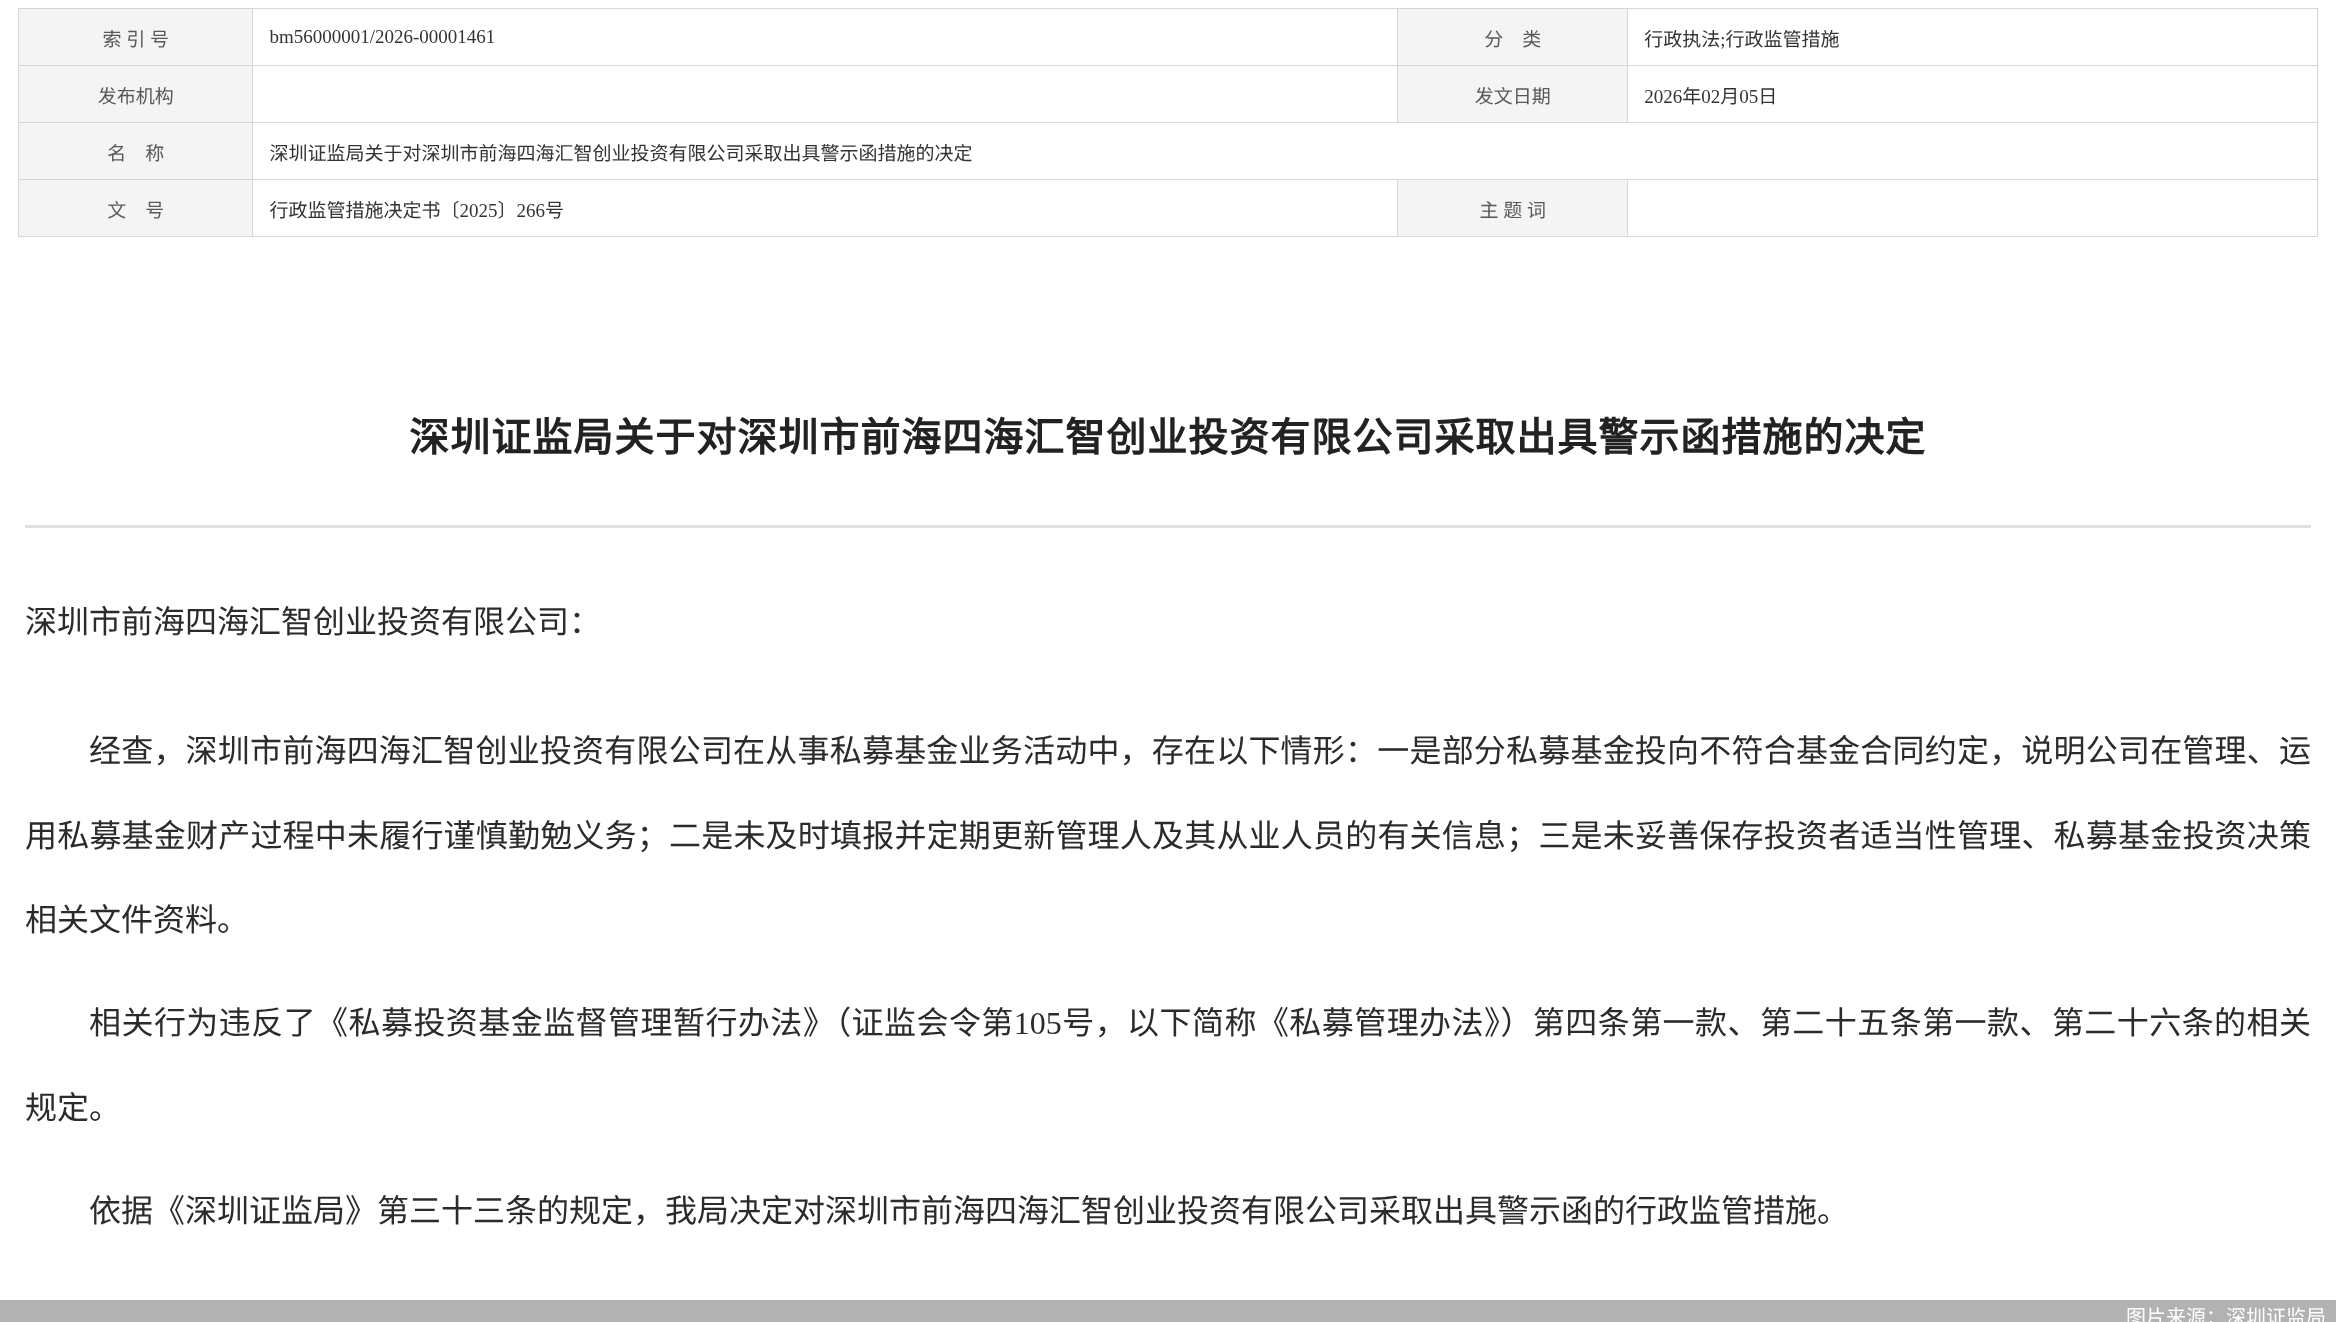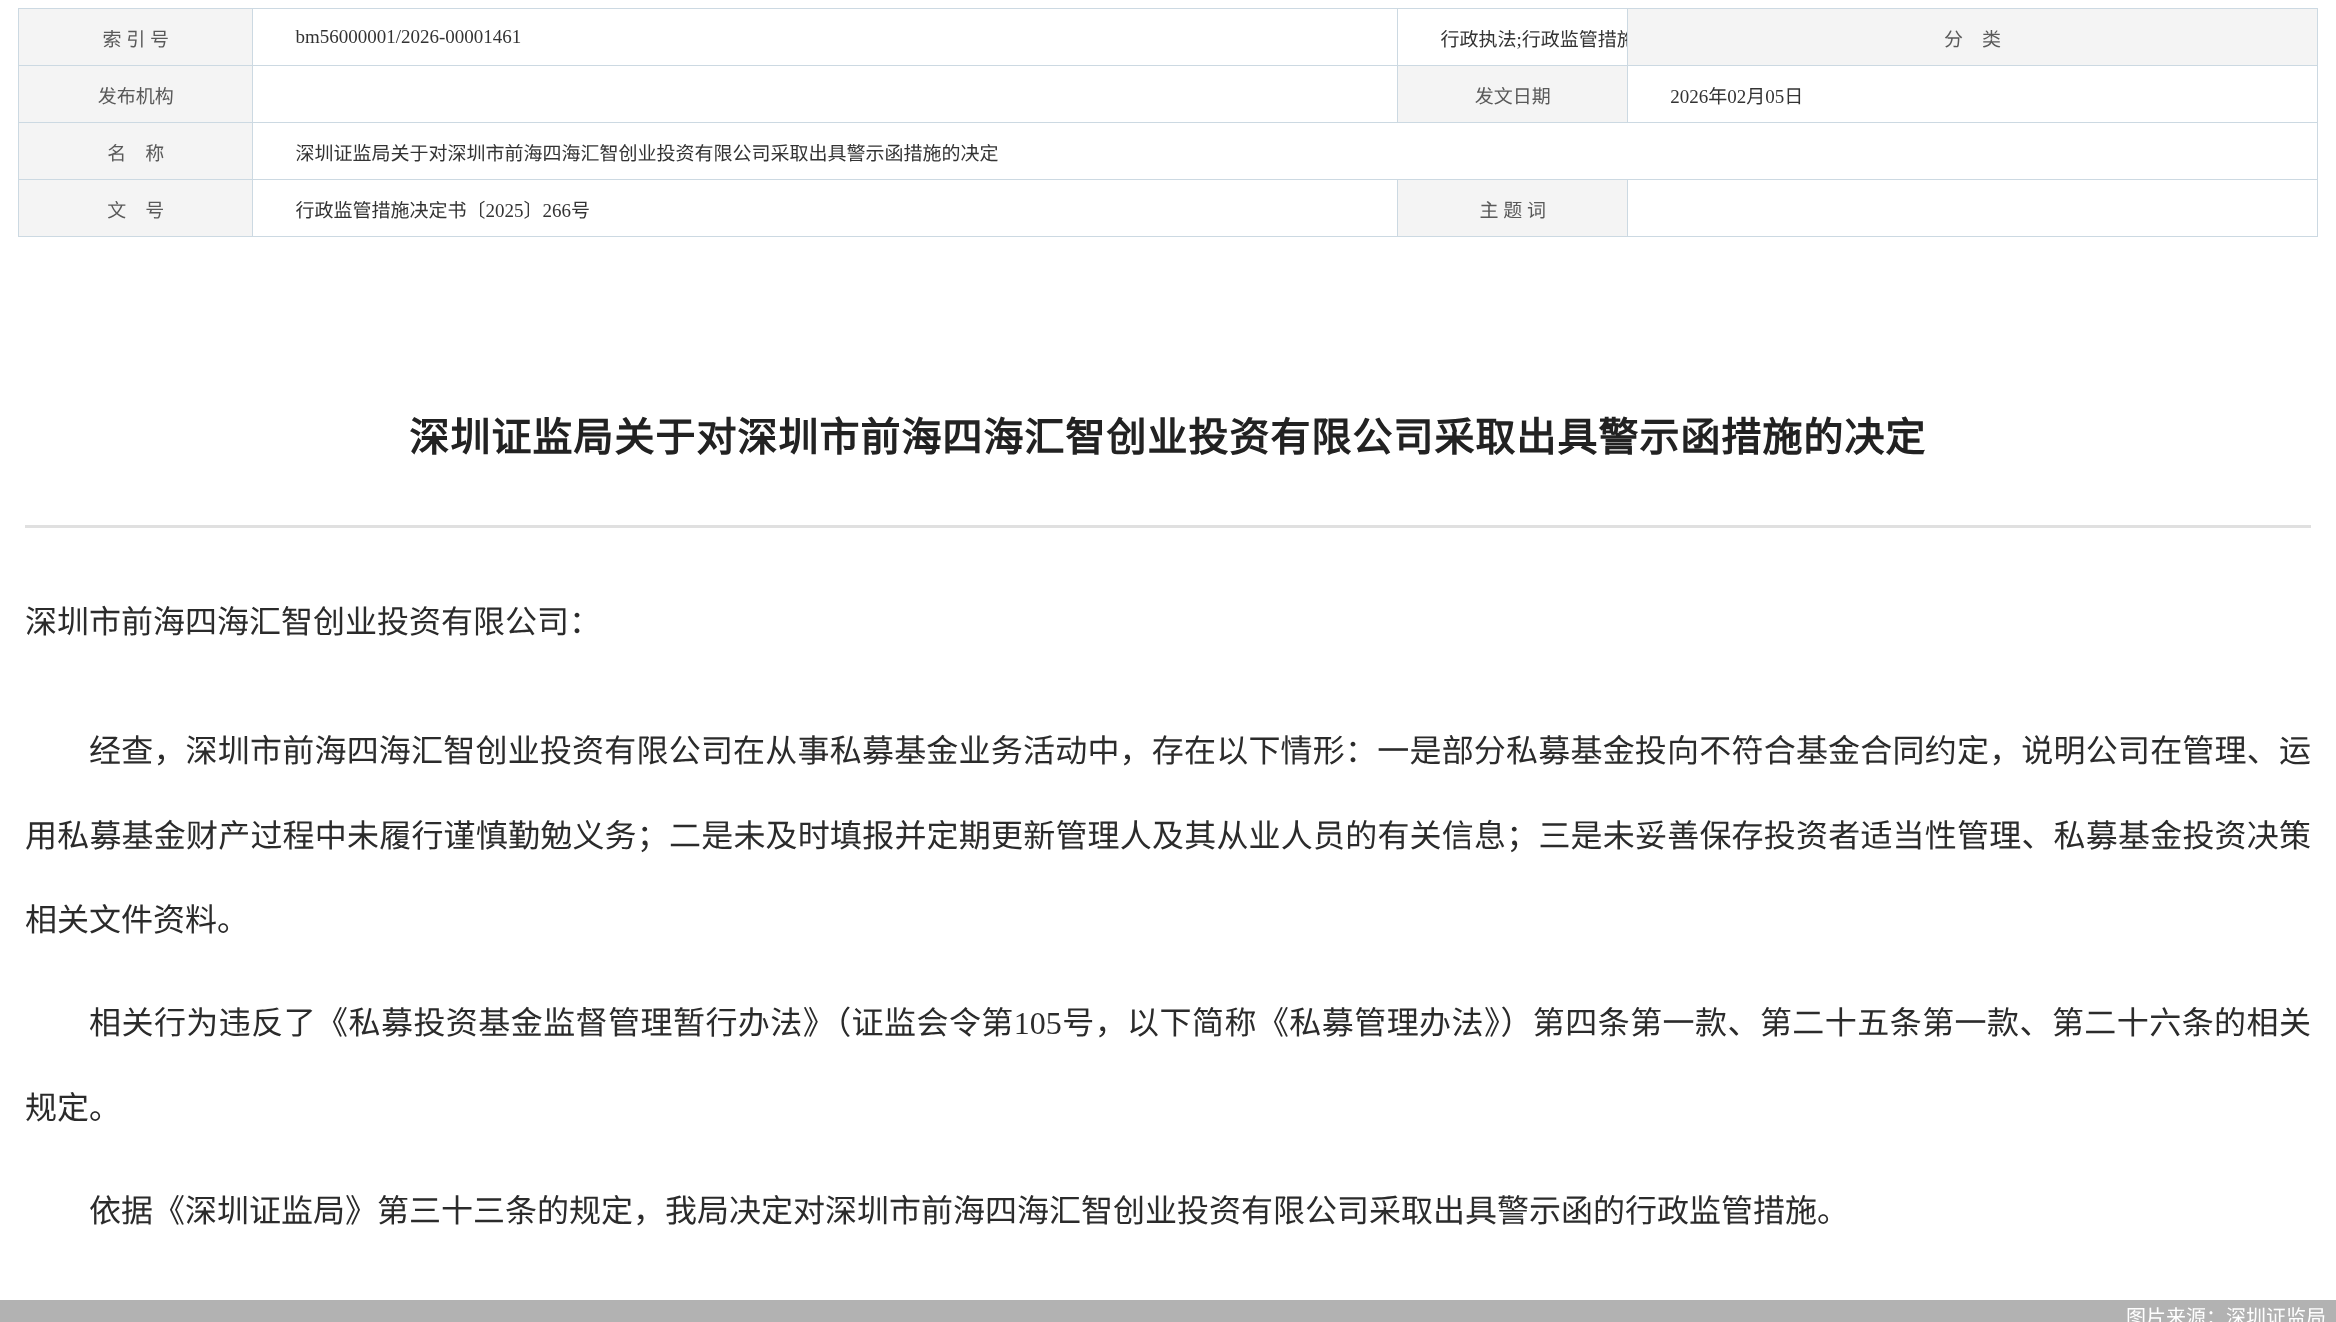--- a/index.html
+++ b/index.html
@@ -40,21 +40,21 @@
     border-bottom:1px solid var(--table-border);
     white-space:nowrap;
     overflow:hidden;
   }
   .cell.label{
     justify-content:center;
     background:var(--label-bg);
     color:var(--label-text);
   }
   .cell.value{
-    padding-left:42px;
+    padding-left:16px;
     background:#ffffff;
   }
   .cell.span3{grid-column:span 3;}
 
   
   .article-title{
     margin:168px 25px 0 25px;
     text-align:center;
     font-size:40px;
     font-weight:bold;
@@ -94,22 +94,22 @@
 </style>
 </head>
 <body>
 
 <div class="page">
 
   <div class="meta-table">
 
     <div class="cell label">索 引 号</div>
     <div class="cell value">bm56000001/2026-00001461</div>
+    <div class="cell label">分　类</div>
     <div class="cell value">行政执法;行政监管措施</div>
-    <div class="cell label">分　类</div>
 
     <div class="cell label">发布机构</div>
     <div class="cell value"></div>
     <div class="cell label">发文日期</div>
     <div class="cell value">2026年02月05日</div>
 
     <div class="cell label">名　称</div>
     <div class="cell value span3">深圳证监局关于对深圳市前海四海汇智创业投资有限公司采取出具警示函措施的决定</div>
 
     <div class="cell label">文　号</div>

